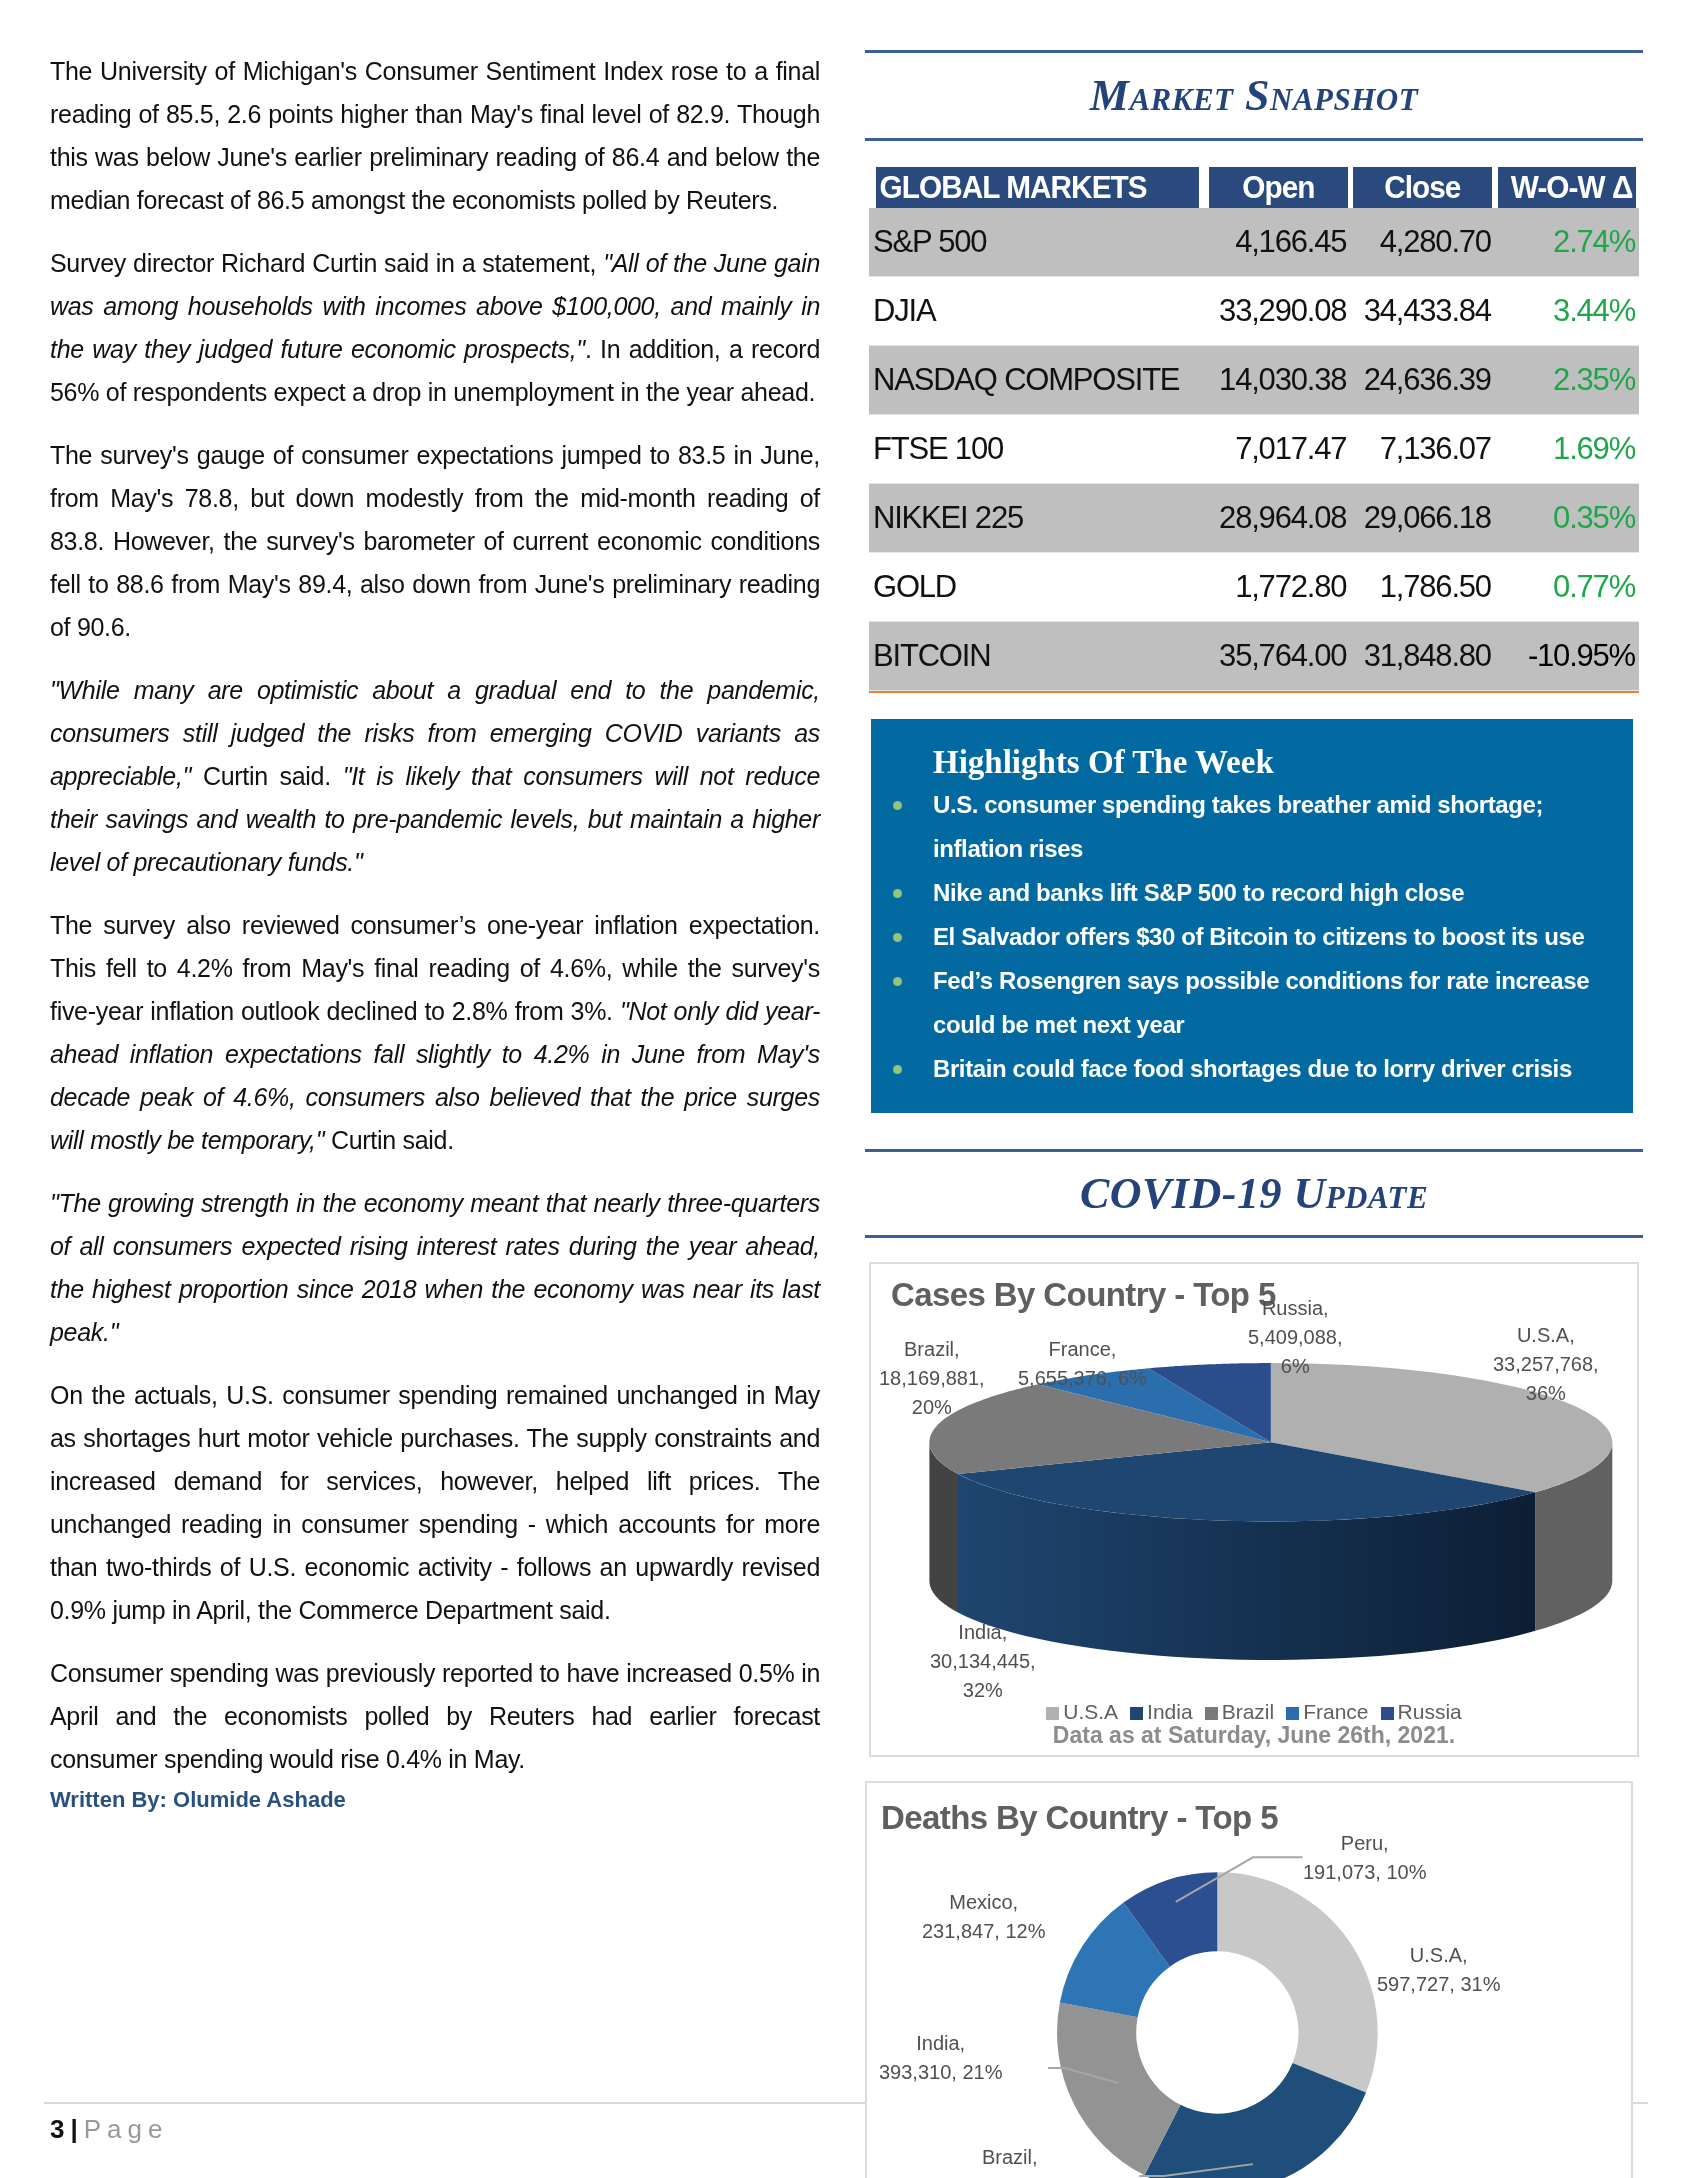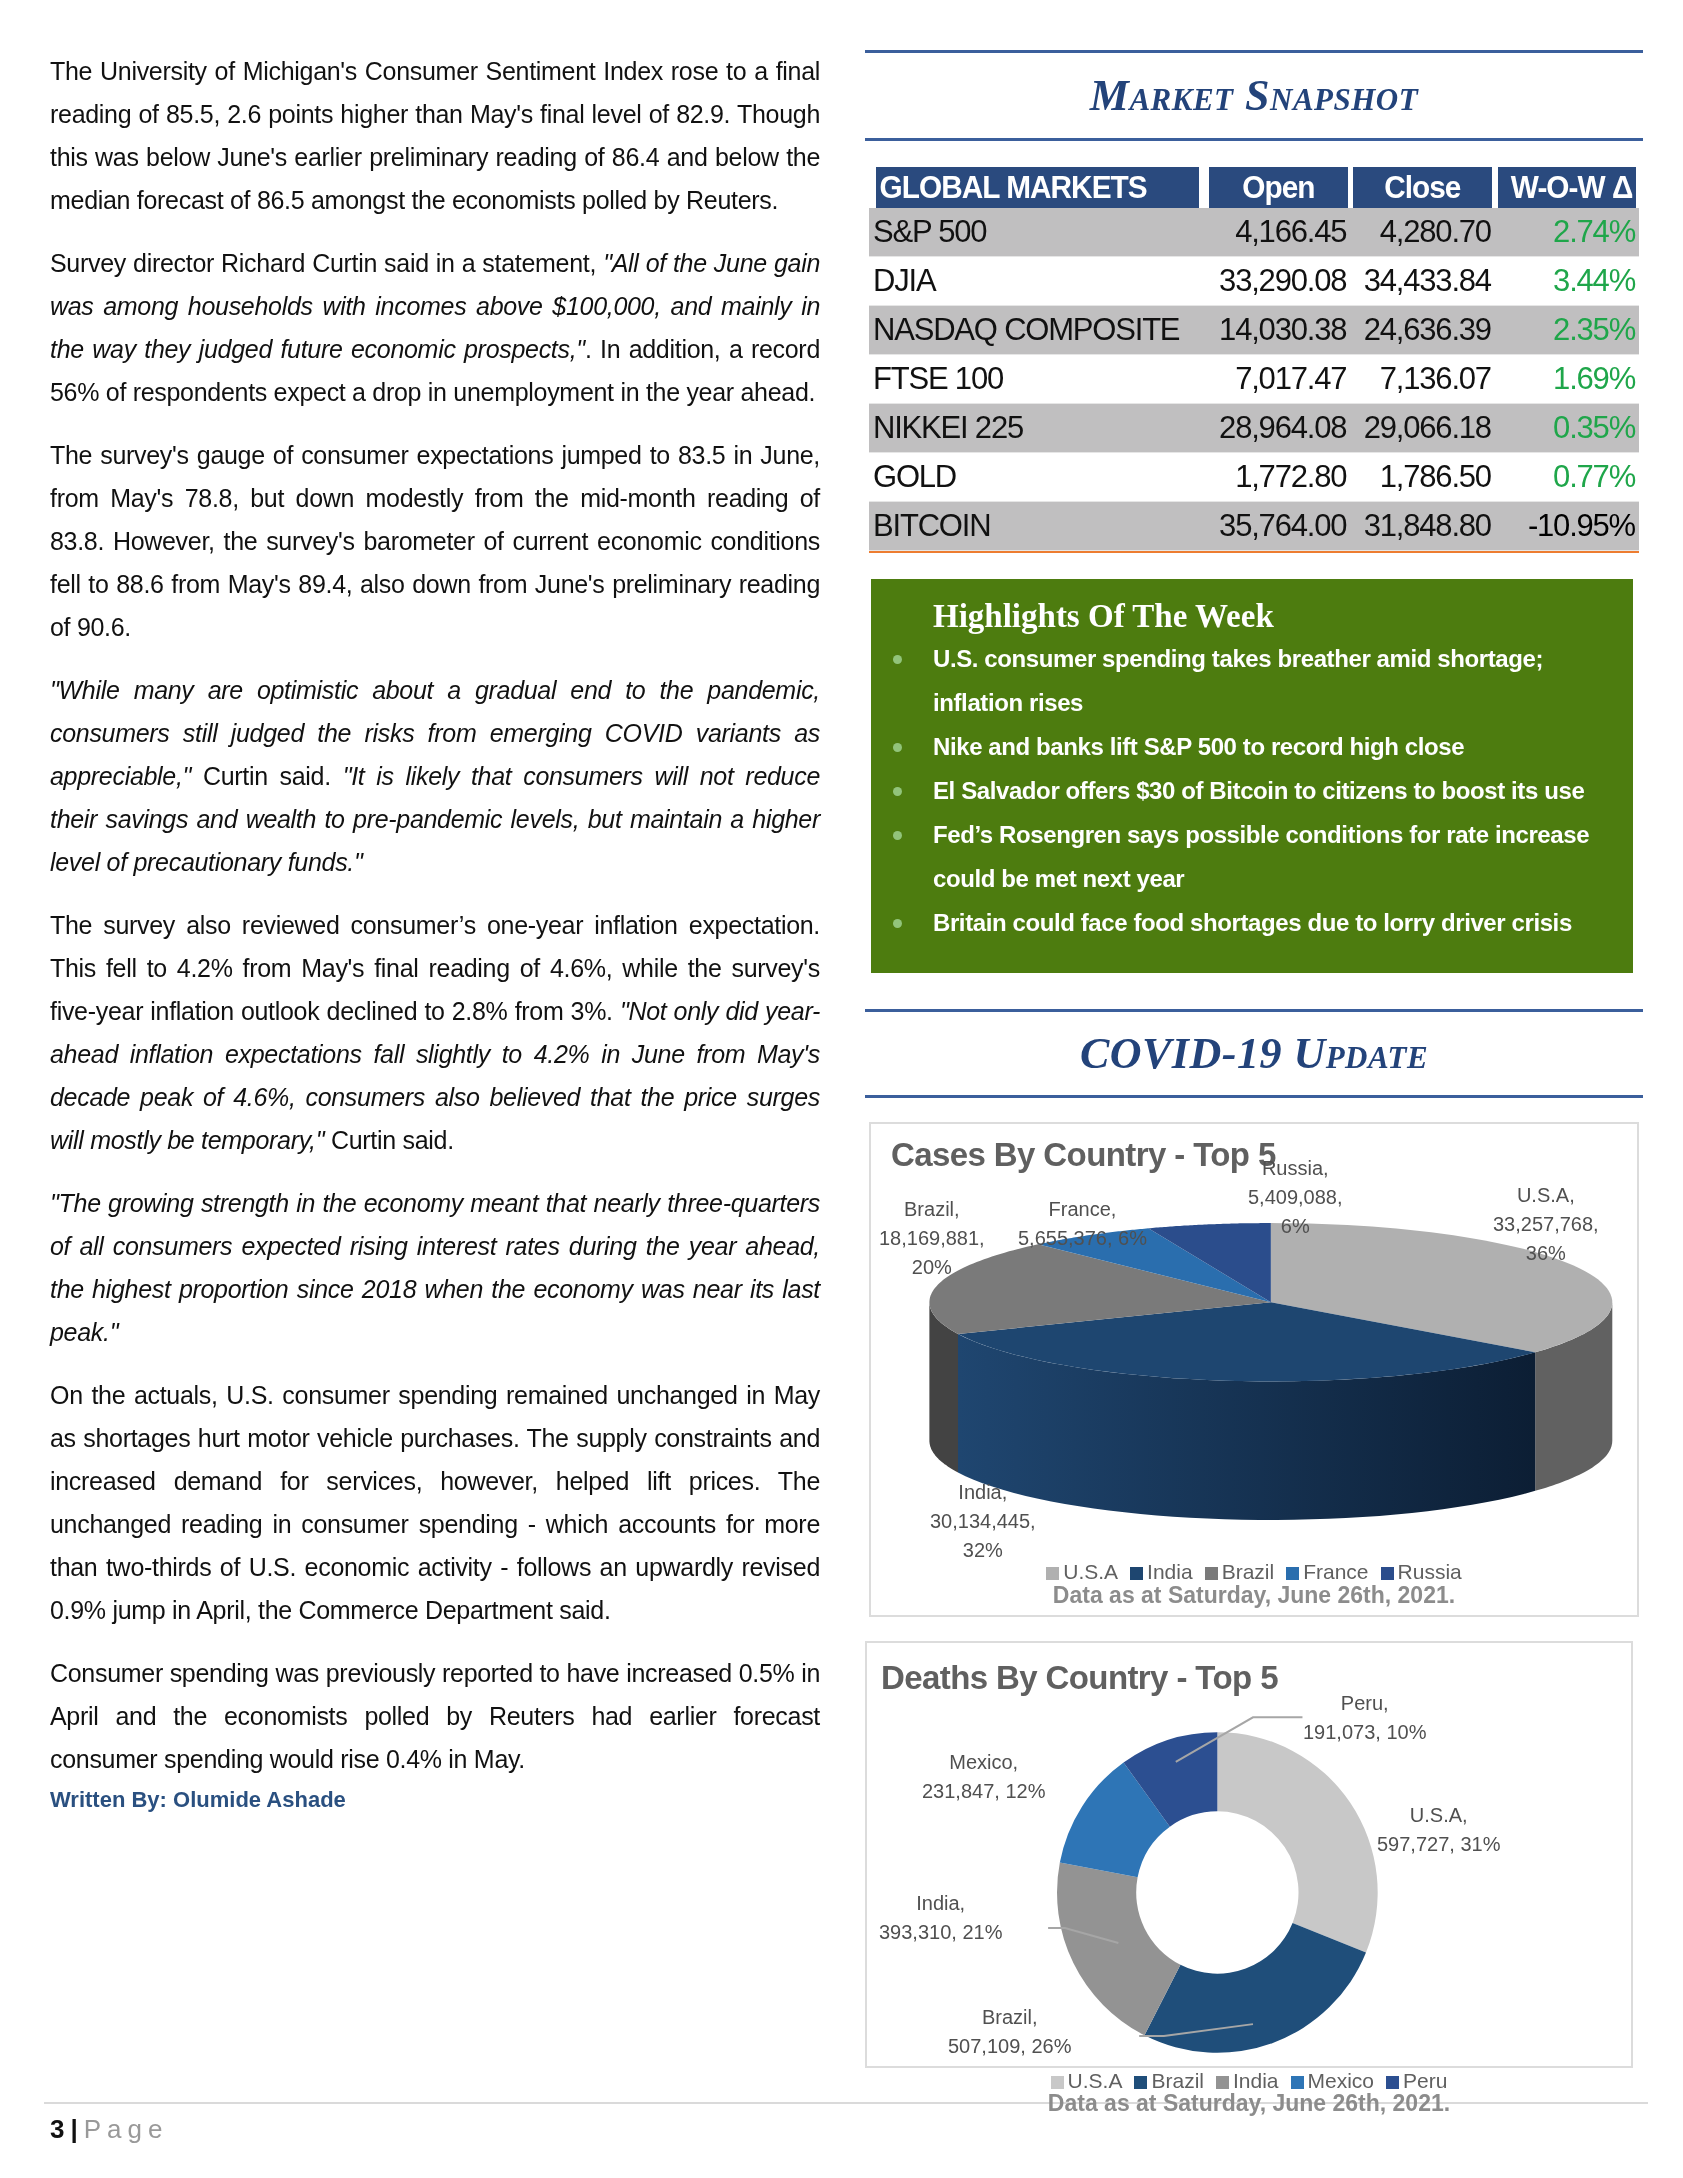--- a/index.html
+++ b/index.html
@@ -22,29 +22,29 @@
   
   .right-col { position: absolute; left: 865px; top: 50px; width: 778px; }
   .section-rule { height: 3px; background: #3b5f9c; width: 778px; }
   .section-title { text-align: center; font-family: "Liberation Serif", serif; font-style: italic; font-weight: bold; color: #23437a; font-variant: small-caps; font-size: 44px; letter-spacing: 0.5px; }
 
   
   .mkt-table { width: 770px; border-collapse: collapse; margin-left: 4px; margin-top: 26px; font-family: "Liberation Sans", sans-serif; }
   .mkt-table th { background: #2a4a7e; color: #fff; font-size: 31px; font-weight: bold; height: 41px; padding: 0 4px; text-align: left; letter-spacing: -1px; transform: scaleX(0.96); }
   .mkt-table th.num { text-align: center; }
   .mkt-table th.chg { text-align: right; }
-  .mkt-table td { font-size: 31px; height: 45px; padding: 6px 4px; color: #111; letter-spacing: -1.2px; border-bottom: 1px solid #e6e6e6; }
+  .mkt-table td { font-size: 31px; height: 45px; padding: 16px 4px; color: #111; letter-spacing: -1.2px; border-bottom: 1px solid #e6e6e6; }
   .mkt-table tr.shade td { background: #c0bfc0; }
   .mkt-table td.num { text-align: right; }
   .mkt-table td.pos { text-align: right; color: #1fa64a; }
   .mkt-table td.neg { text-align: right; color: #000000; }
   .mkt-bottom-rule { width: 770px; margin-left: 4px; height: 2px; background: #ed7d31; }
 
   
-  .highlights { margin-left: 6px; margin-top: 26px; width: 762px; height: 394px; background: #4d7c0f; padding: 18px 14px 0 14px; color: #fff; }
+  .highlights { margin-left: 6px; margin-top: 26px; width: 762px; height: 394px; background: #0369a1; padding: 24px 14px 0 14px; color: #fff; }
   .highlights h3 { font-family: "Liberation Serif", serif; font-weight: bold; font-size: 33px; margin-left: 48px; line-height: 38px; color: #fff; }
   .highlights ul { list-style: none; margin-top: 2px; }
   .highlights li { position: relative; padding-left: 48px; font-size: 24px; font-weight: bold; line-height: 44px; letter-spacing: -0.4px; }
   .highlights li .bullet { position: absolute; left: 8px; top: 18px; width: 9px; height: 9px; border-radius: 50%; background: #92c47b; }
 
   
   .covid-wrap { margin-top: 36px; }
   .chart-box { border: 2px solid #dcdcdc; background: #fff; position: relative; }
   .chart-title { font-size: 33px; font-weight: bold; color: #606060; position: absolute; letter-spacing: -0.6px; }
   .chart-label { position: absolute; font-size: 20px; color: #505050; text-align: center; line-height: 29px; }

